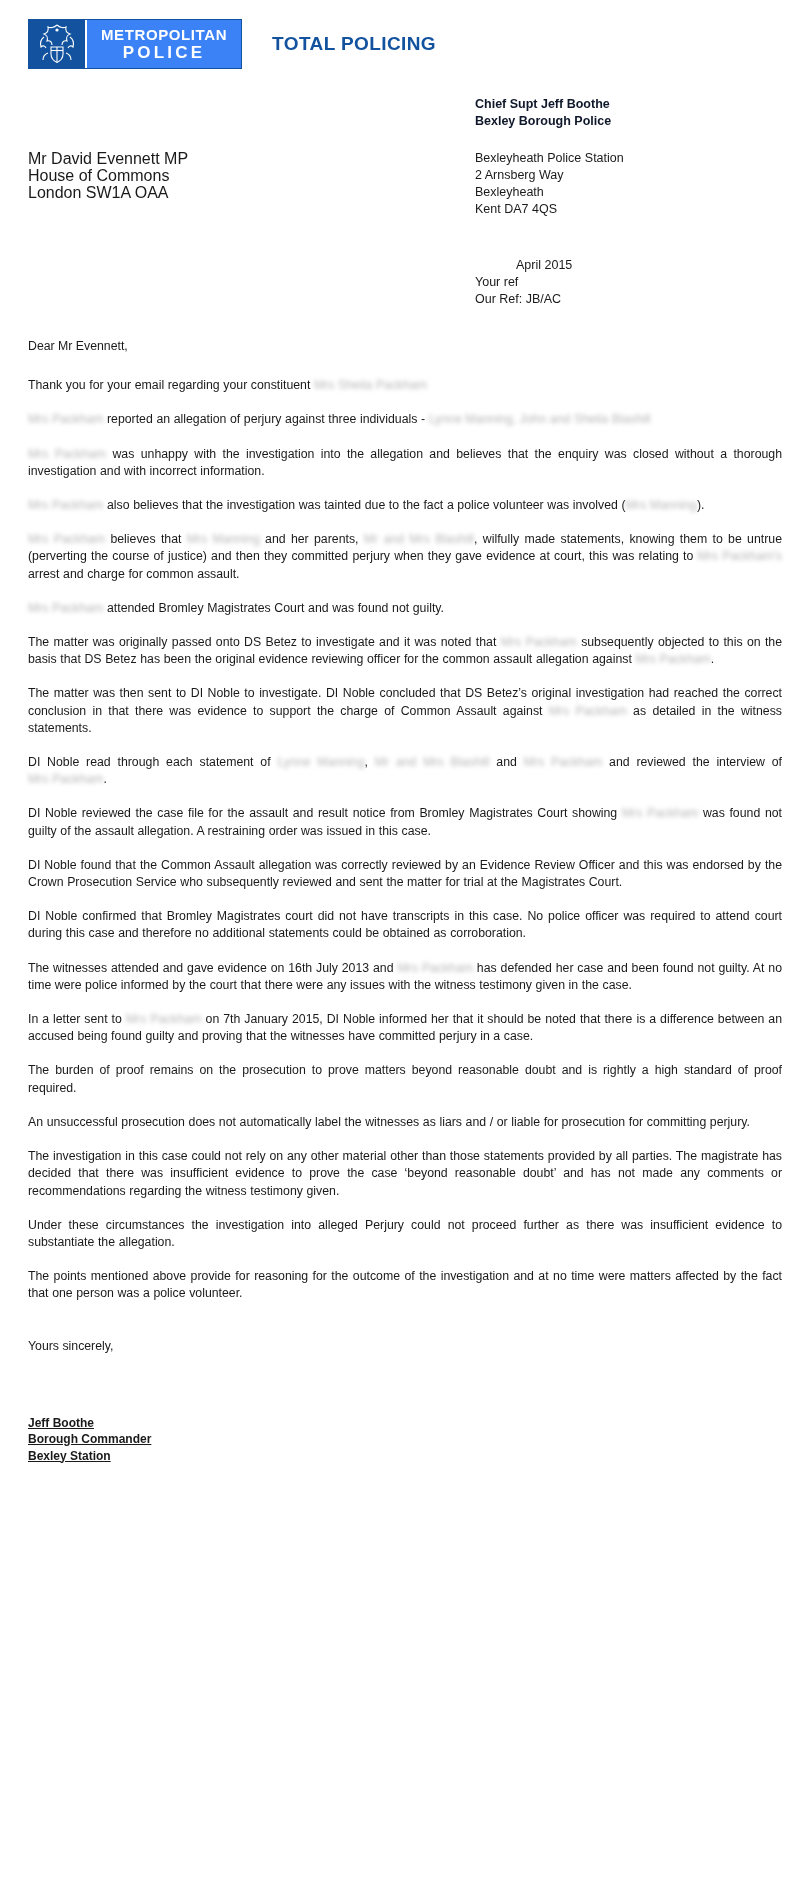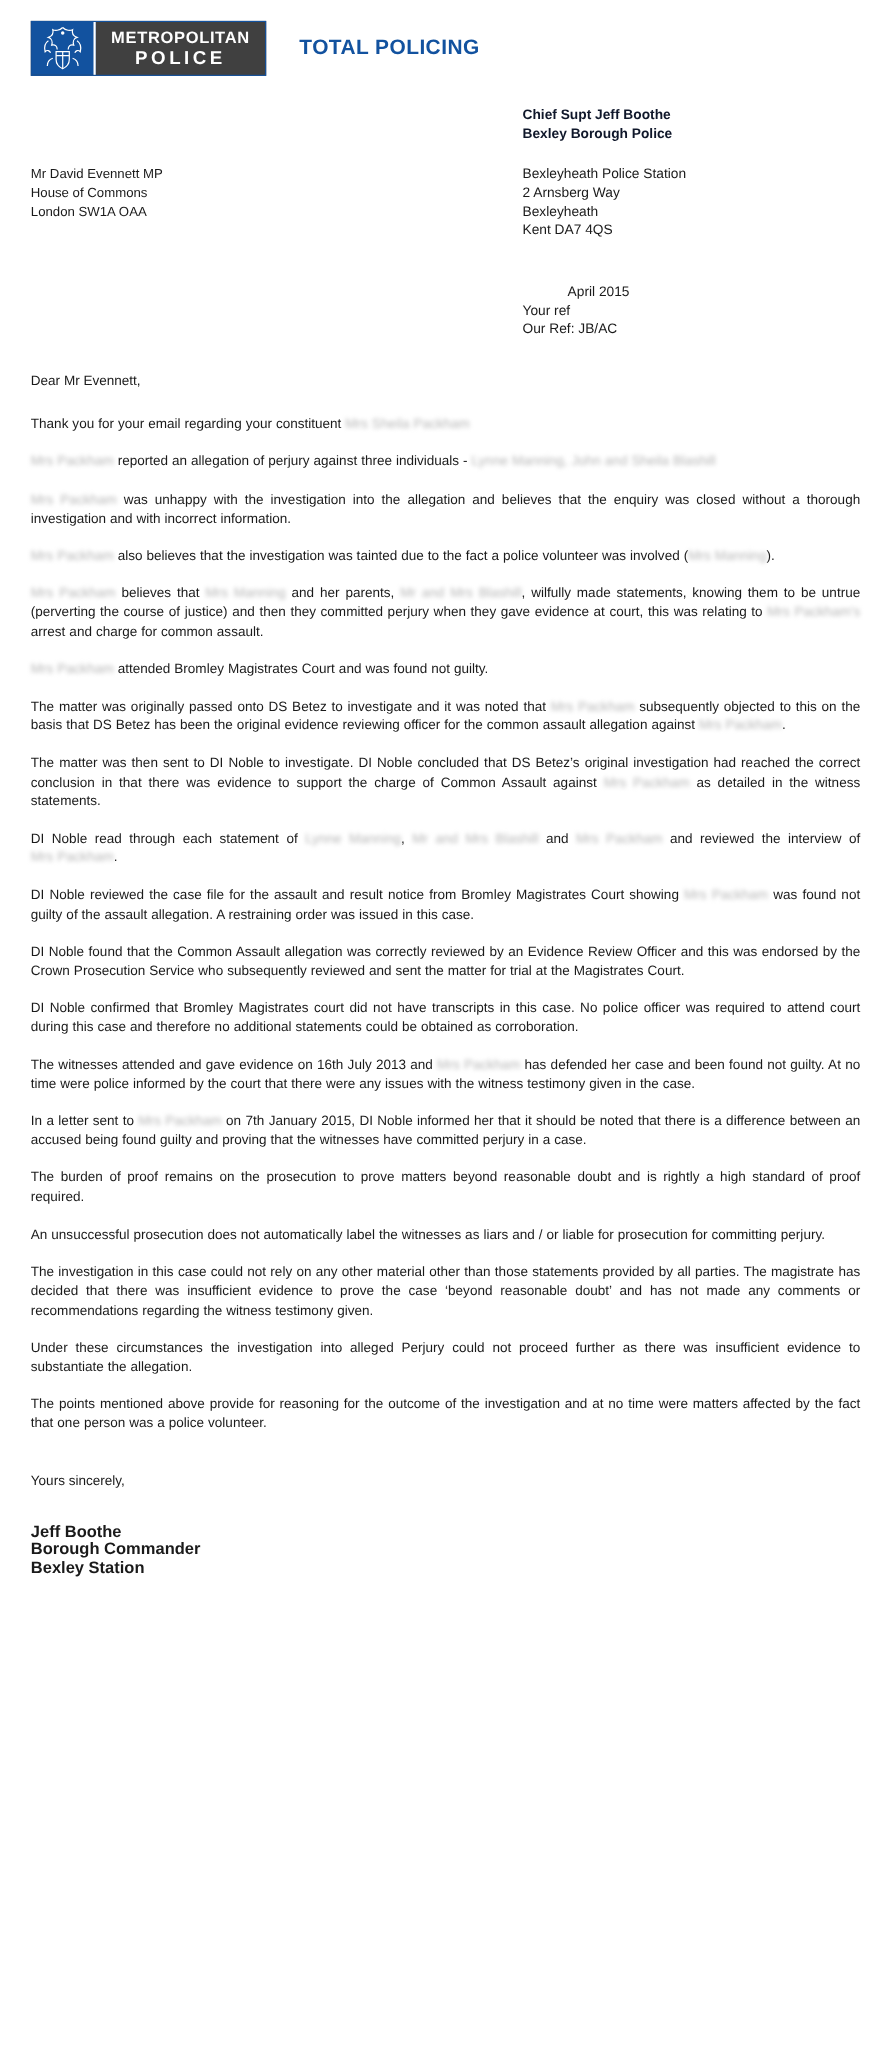--- a/index.html
+++ b/index.html
@@ -28,21 +28,21 @@
     display: flex;
     align-items: center;
     padding: 14px 0 0 28px;
     height: 74px;
     box-sizing: border-box;
   }
   .met-badge {
     display: flex;
     align-items: stretch;
     height: 48px;
-    background: #404040;
+    background: #3b82f6;
     border: 1px solid #12529f;
   }
   .crest-box {
     width: 56px;
     background: #12529f;
     display: flex;
     align-items: center;
     justify-content: center;
     border-right: 2px solid #ffffff;
   }
@@ -89,21 +89,21 @@
     top: 8px;
     color: #0f172a;
     font-weight: bold;
     font-size: 12.5px;
     line-height: 17px;
   }
   .recipient {
     position: absolute;
     left: 28px;
     top: 62px;
-    font-size: 12px;
+    font-size: 16px;
     line-height: 17px;
   }
   .sender-address {
     position: absolute;
     left: 475px;
     top: 62px;
     font-size: 12.5px;
     line-height: 17px;
   }
   .refblock {
@@ -143,25 +143,26 @@
     font-size: 12.3px;
     line-height: 17.2px;
     margin: 0 0 22px 0;
   }
 
   .closing {
     font-size: 12.3px;
     margin: 36px 0 0 0;
   }
   .signature {
-    margin-top: 32px;
-    font-size: 15px;
+    margin-top: 62px;
+    font-size: 12px;
     font-weight: bold;
     line-height: 16.5px;
     padding-bottom: 20px;
+    text-decoration: underline;
   }
 </style>
 </head>
 <body>
 
 <div class="page">
 
   <div class="letterhead">
     <div class="met-badge">
       <div class="crest-box">

